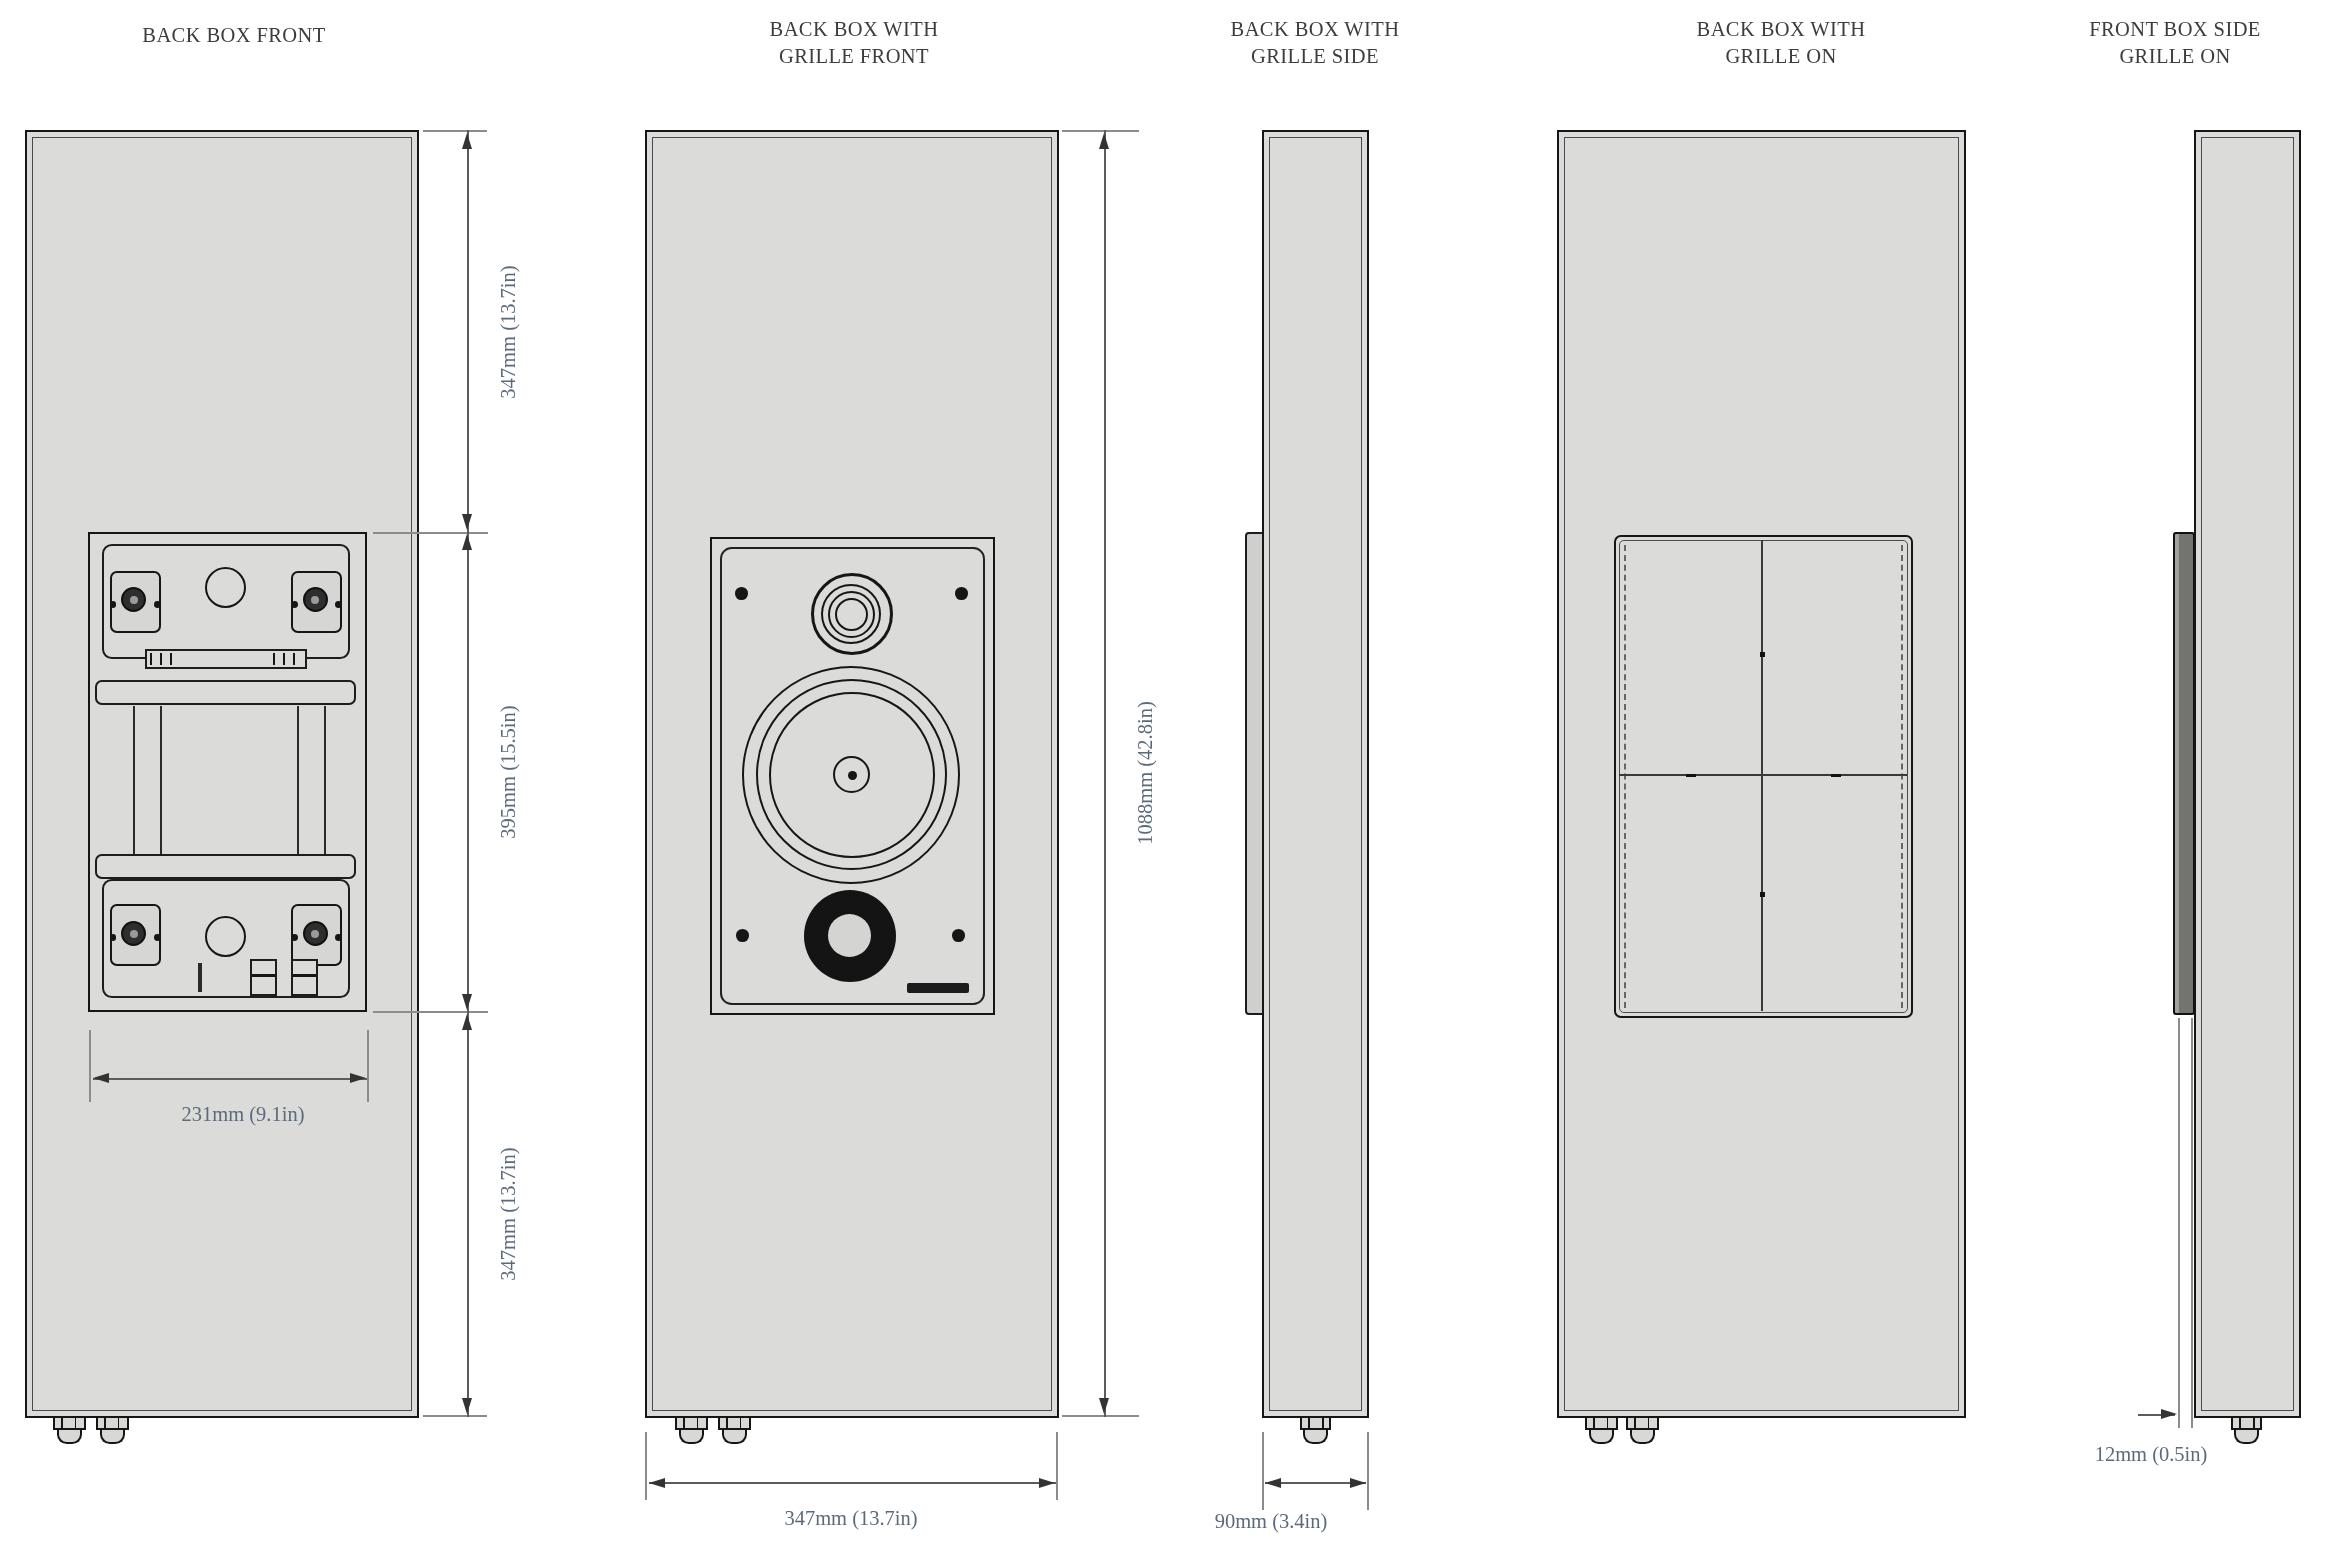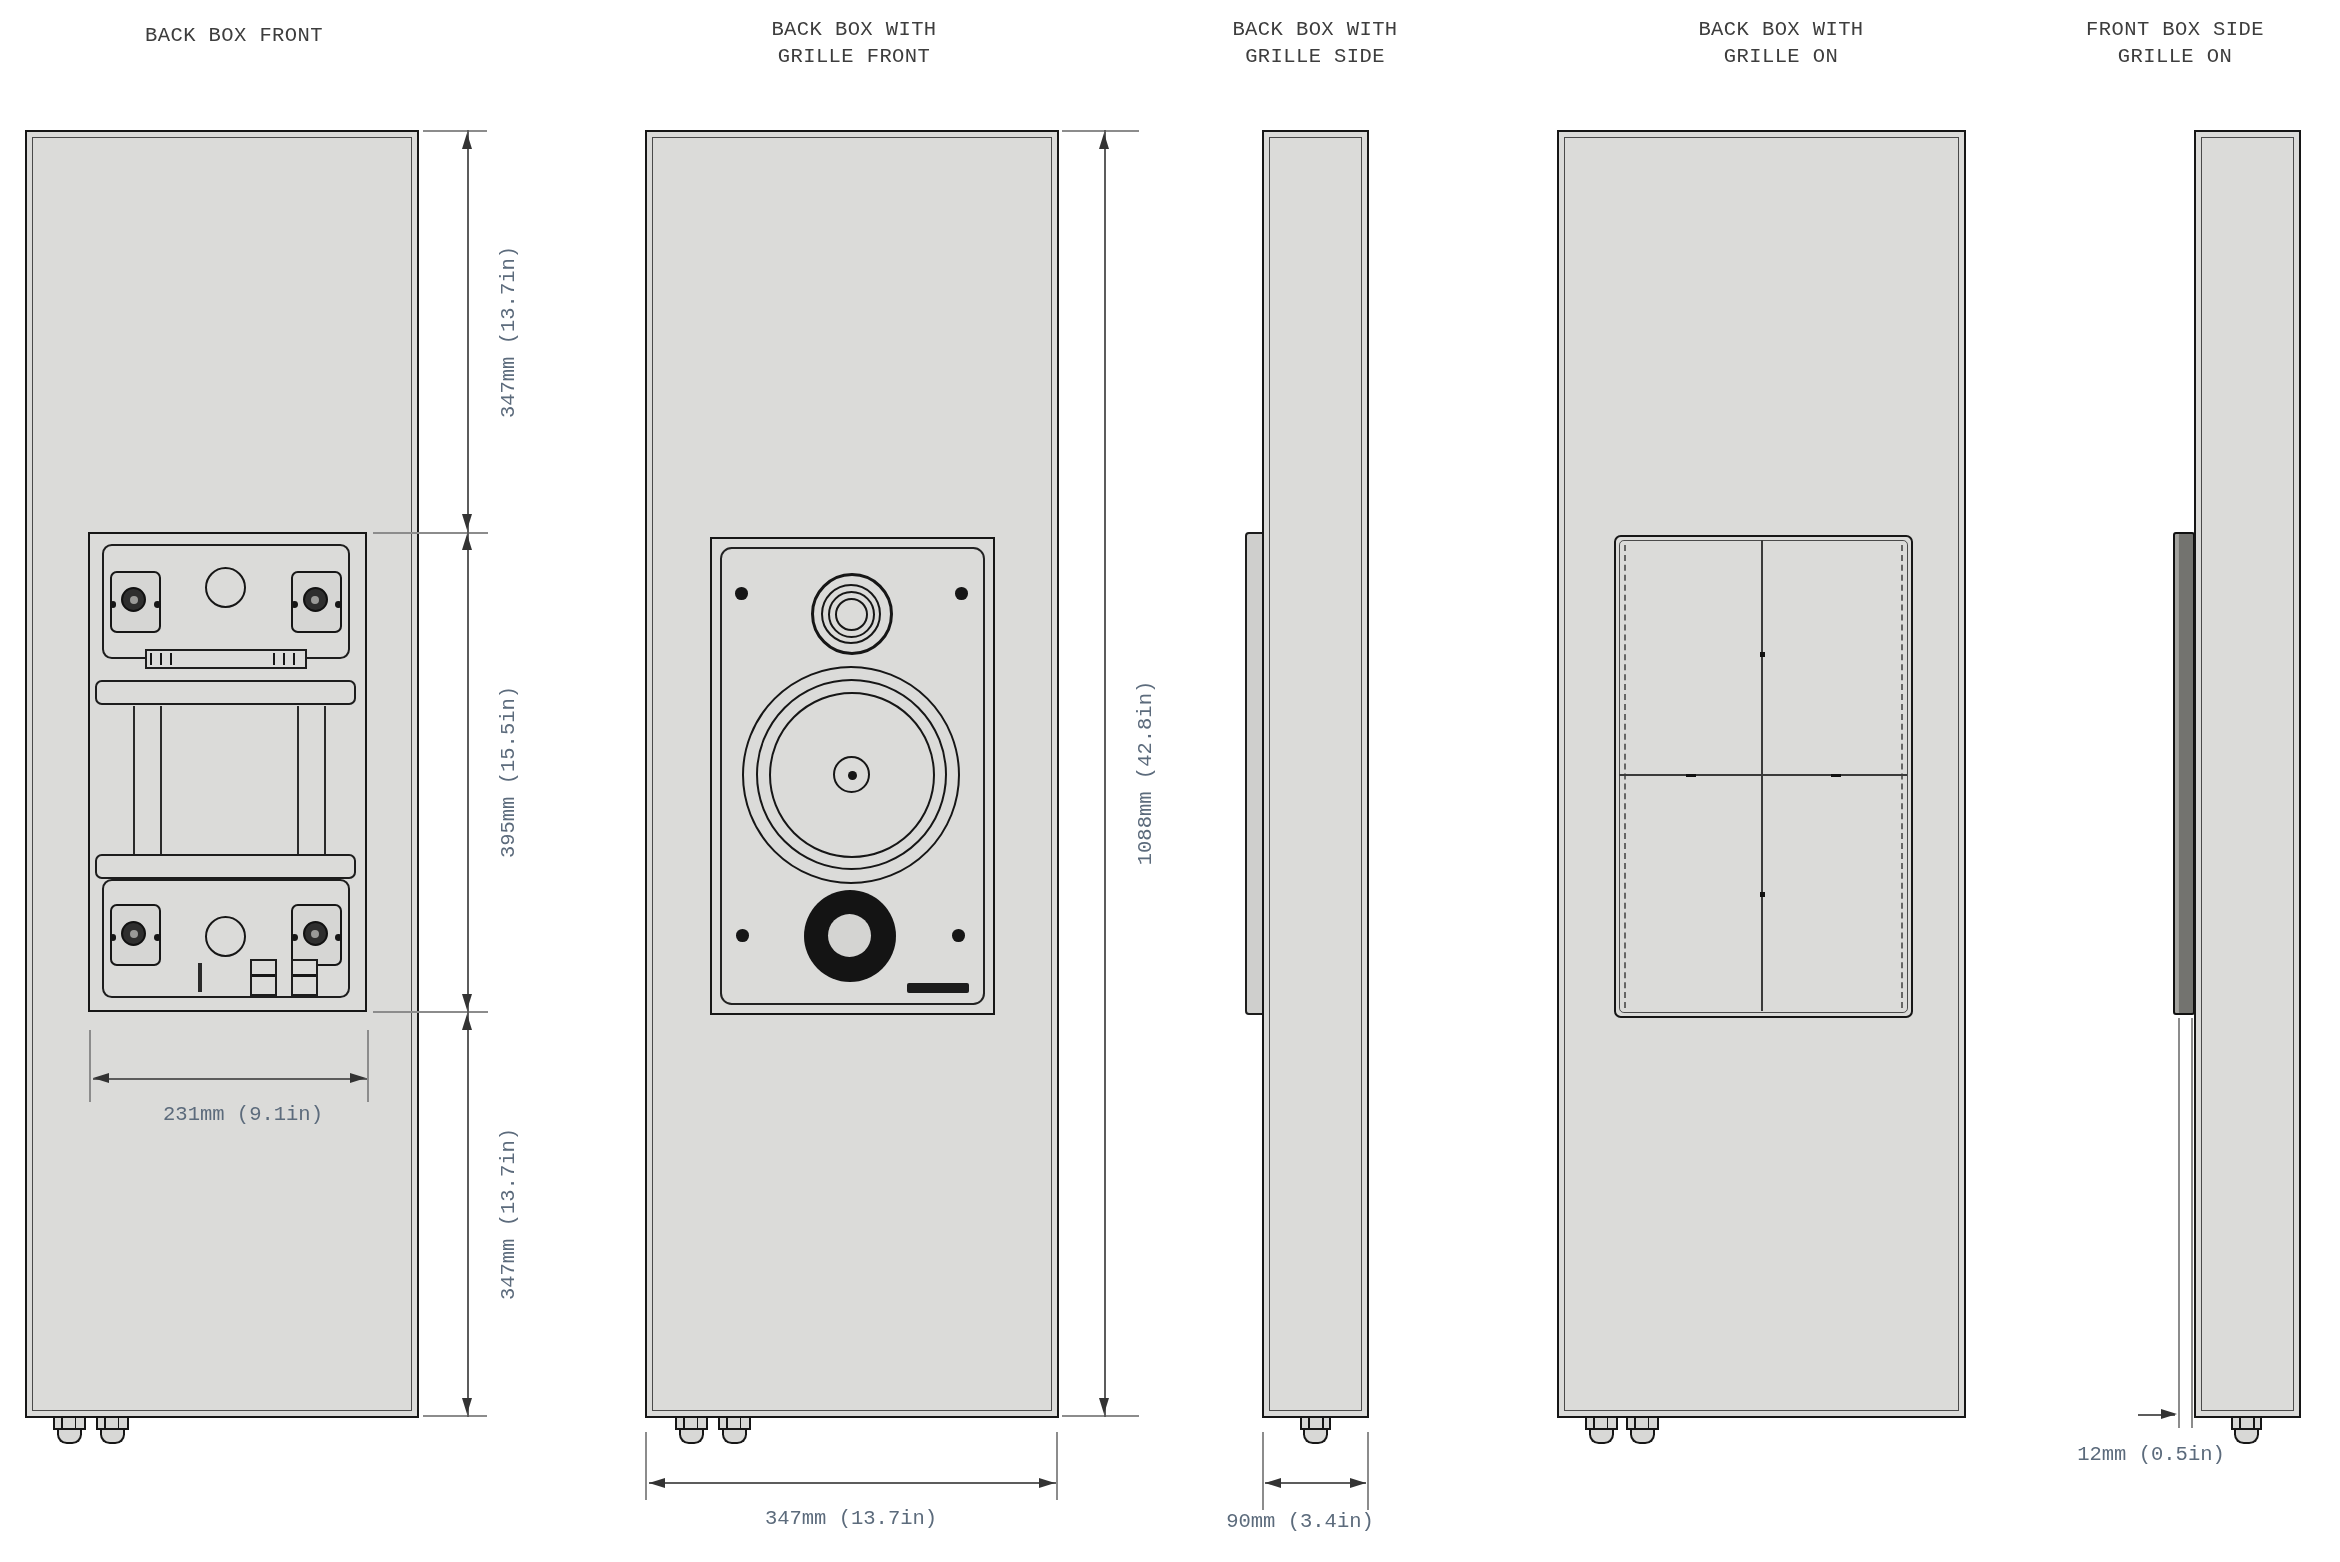--- a/index.html
+++ b/index.html
@@ -1,17 +1,17 @@
 <!DOCTYPE html>
 <html><head>
 <meta charset="utf-8">
 <style>
   html,body{margin:0;padding:0;background:#fff;}
   .canvas{position:relative;width:2341px;height:1562px;background:#ffffff;
-          font-family:Liberation Mono, monospace;overflow:hidden;}
+          font-family:Liberation Serif, serif;overflow:hidden;}
   .vtitle{position:absolute;width:332px;text-align:center;font-size:20.5px;line-height:27px;
           color:#3d3d3d;letter-spacing:0.4px;}
   
   .panel{position:absolute;top:130px;height:1288px;background:#dbdbd9;
          border:2.9px solid #161616;box-sizing:border-box;}
   .panel-inner{position:absolute;inset:4.9px;border:1.5px solid #4a4a4a;pointer-events:none;}
   
   .obox{position:absolute;border:2.9px solid #161616;box-sizing:border-box;background:#dbdbd9;}
   .lbox{position:absolute;border:2px solid #1d1d1d;box-sizing:border-box;background:#dbdbd9;}
   .circ{position:absolute;border-radius:50%;box-sizing:border-box;border:2.9px solid #161616;}
@@ -227,21 +227,21 @@
   <div class="foot" style="left:1300px;top:1416px;width:31px;">
       <div class="foot-top"></div>
       <div class="foot-bot"></div>
     </div>
 
   <div class="ext" style="left:1262px;top:1432px;width:2px;height:78px;"></div>
   <div class="ext" style="left:1367px;top:1432px;width:2px;height:78px;"></div>
   <div class="dim" style="left:1265px;top:1482px;width:101px;height:2px;"></div>
   <div class="ar ar-l" style="left:1265px;top:1478px;"></div>
   <div class="ar ar-r" style="left:1350px;top:1478px;"></div>
-  <div class="dimtext" style="left:1300px;top:1521px;">90mm (3.4in)</div>
+  <div class="dimtext" style="left:1271px;top:1521px;">90mm (3.4in)</div>
 
   <div class="panel" style="left:1557px;width:409px;">
     <div class="panel-inner"></div>
 
     <div class="obox" style="left:55px;top:403px;width:299px;height:483px;border-radius:6.8px;">
       <div style="position:absolute;inset:2.9px;border:1.5px solid #4a4a4a;border-radius:4.9px;"></div>
       <div class="grille-dash" style="left:7.8px;"></div>
       <div class="grille-dash" style="right:7.8px;"></div>
       <div class="vline" style="left:145px;top:2.9px;height:471px;background:#3a3a3a;"></div>
       <div class="hline" style="left:2.9px;top:237px;width:288px;background:#3a3a3a;"></div>

